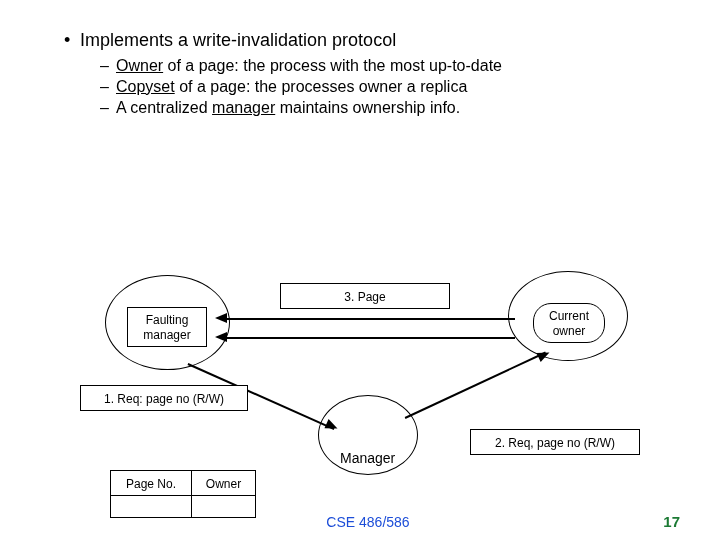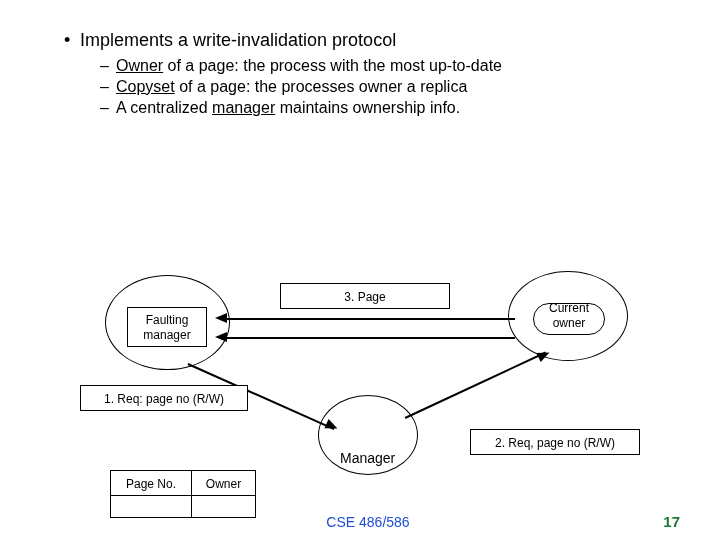--- a/index.html
+++ b/index.html
@@ -61,21 +61,21 @@
     <div class="arrow-line" style="left:405px; top:162px; width:155px; height:1.6px; transform:rotate(-25deg); transform-origin:left center;"></div>
     <div class="arrow-head" style="left:538px; top:95px; border-top:5px solid transparent; border-bottom:5px solid transparent; border-left:12px solid #000; transform:rotate(-25deg);"></div>
 
     <div class="box" style="left:280px; top:28px; width:170px; height:26px;">
         <span>3. Page</span>
       </div>
 
     <div class="box" style="left:127px; top:52px; width:80px; height:40px; white-space:pre-line;"><span style="white-space:pre-line;">Faulting
 manager</span></div>
 
-    <div class="box" style="left:533px; top:48px; width:72px; height:32px; white-space:pre-line;border-radius:18px;"><span style="white-space:pre-line;">Current
+    <div class="box" style="left:533px; top:48px; width:72px; height:40px; white-space:pre-line;border-radius:18px;"><span style="white-space:pre-line;">Current
 owner</span></div>
 
     <div class="box" style="left:80px; top:130px; width:168px; height:26px;">
         <span>1. Req: page no (R/W)</span>
       </div>
 
     <div class="box" style="left:470px; top:130px; width:170px; height:26px;margin-top:44px;">
         <span>2. Req, page no (R/W)</span>
       </div>
 

